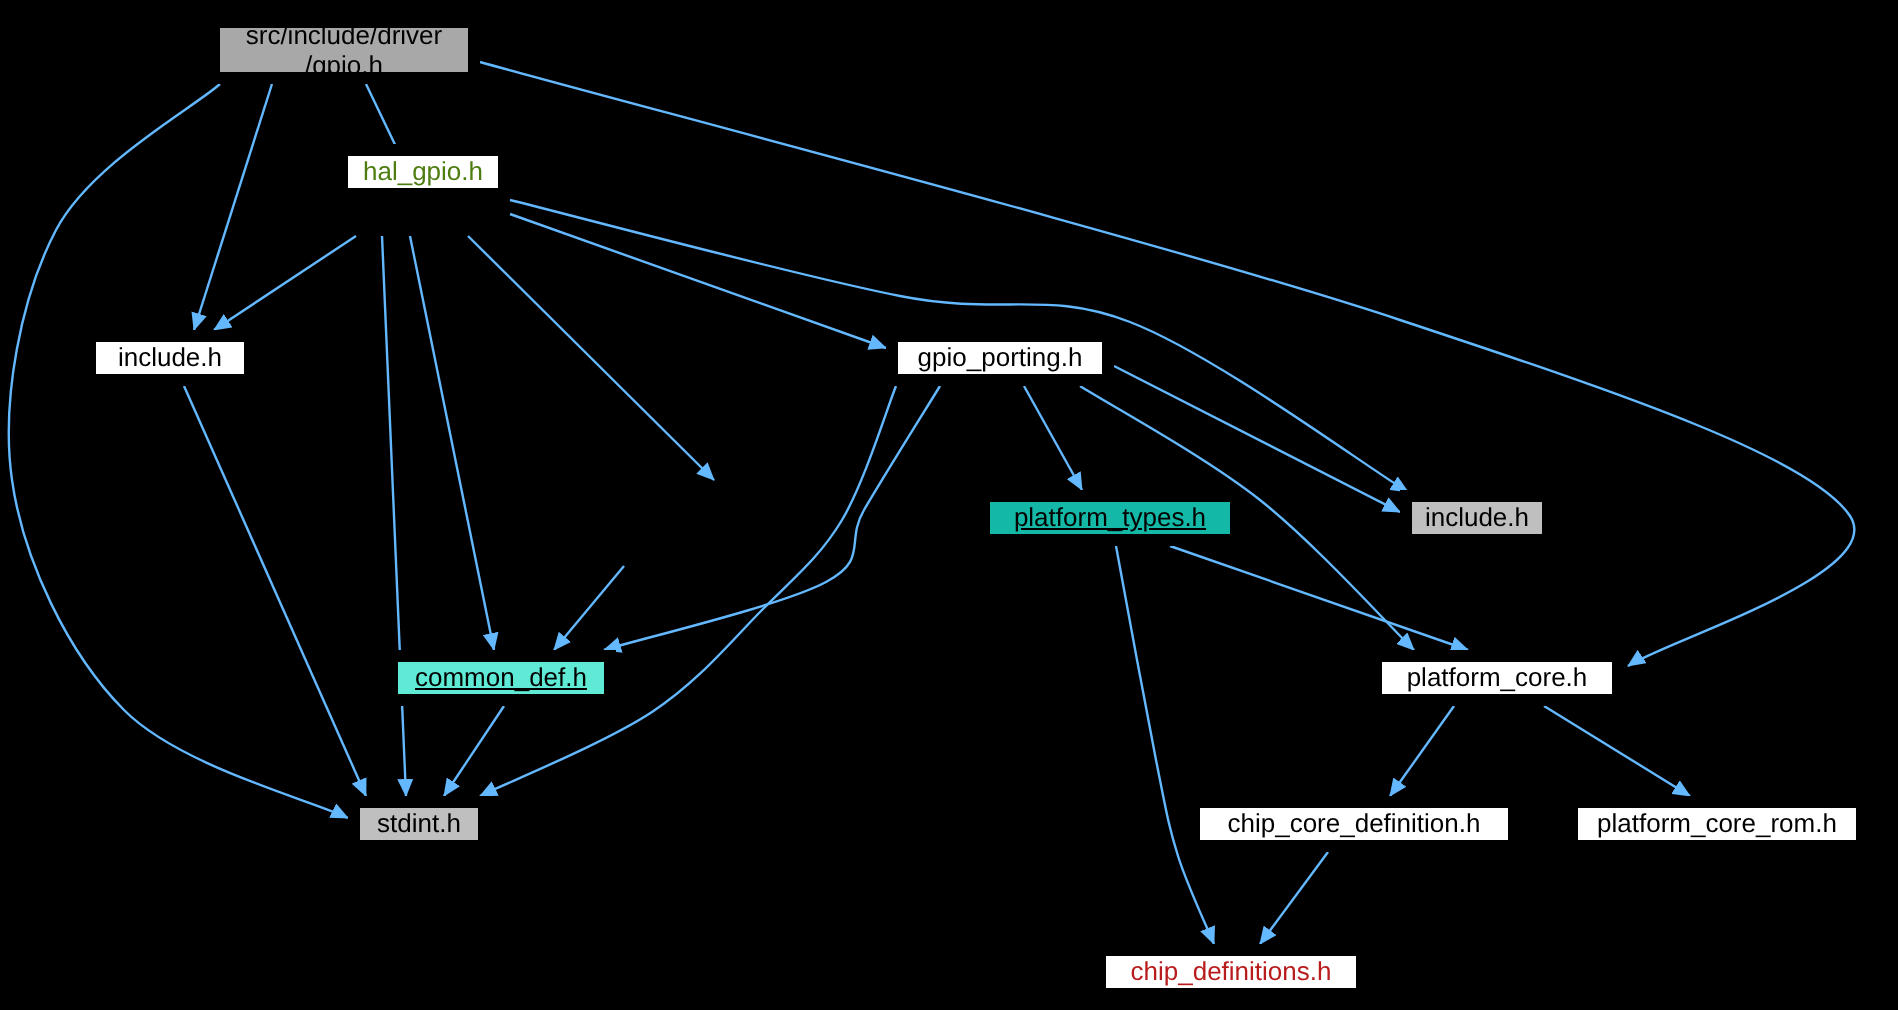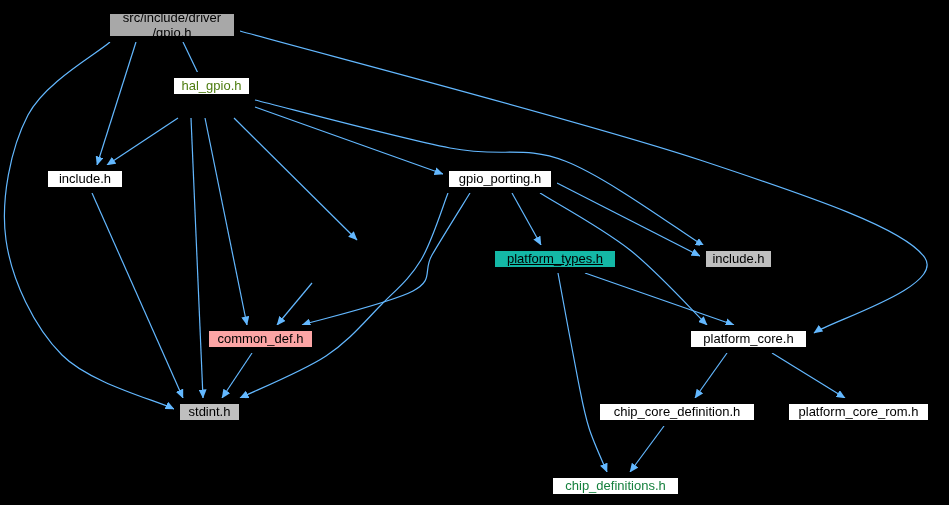--- a/index.html
+++ b/index.html
@@ -66,20 +66,20 @@
       <path d="M664,426 L630,472" fill="none" stroke="#63b8ff" stroke-width="1.2" marker-end="url(#arrow)"></path>
     </svg>
   <div id="node-layer">
       <div class="node" style="left: 104px; top: 8px; width: 136px; height: 34px; background: rgb(168, 168, 168); color: rgb(0, 0, 0); border-color: rgb(0, 0, 0);">src/include/driver
 /gpio.h</div>
       <div class="node" style="left: 168px; top: 72px; width: 87px; height: 28px; background: rgb(255, 255, 255); color: #4d7c0f; border-color: rgb(0, 0, 0);">hal_gpio.h</div>
       <div class="node" style="left: 42px; top: 165px; width: 86px; height: 28px; background: rgb(255, 255, 255); color: rgb(0, 0, 0); border-color: rgb(0, 0, 0);">include.h</div>
       <div class="node" style="left: 443px; top: 165px; width: 114px; height: 28px; background: rgb(255, 255, 255); color: rgb(0, 0, 0); border-color: rgb(0, 0, 0);">gpio_porting.h</div>
       <div class="node" style="left: 489px; top: 245px; width: 132px; height: 28px; background: #14b8a6; color: rgb(0, 0, 0); border-color: rgb(0, 0, 0); text-decoration: underline;">platform_types.h</div>
       <div class="node" style="left: 700px; top: 245px; width: 77px; height: 28px; background: rgb(191, 191, 191); color: rgb(0, 0, 0); border-color: rgb(0, 0, 0);">include.h</div>
-      <div class="node" style="left: 203px; top: 325px; width: 115px; height: 28px; background: #fca5a5; color: rgb(0, 0, 0); border-color: rgb(0, 0, 0);">common_def.h</div>
+      <div class="node" style="left: 193px; top: 325px; width: 115px; height: 28px; background: #5eead4; color: rgb(0, 0, 0); border-color: rgb(0, 0, 0); text-decoration: underline;">common_def.h</div>
       <div class="node" style="left: 685px; top: 325px; width: 127px; height: 28px; background: rgb(255, 255, 255); color: rgb(0, 0, 0); border-color: rgb(0, 0, 0);">platform_core.h</div>
       <div class="node" style="left: 174px; top: 398px; width: 71px; height: 28px; background: rgb(191, 191, 191); color: rgb(0, 0, 0); border-color: rgb(0, 0, 0); text-align: right;">stdint.h</div>
       <div class="node" style="left: 594px; top: 398px; width: 166px; height: 28px; background: rgb(255, 255, 255); color: rgb(0, 0, 0); border-color: rgb(0, 0, 0);">chip_core_definition.h</div>
       <div class="node" style="left: 783px; top: 398px; width: 151px; height: 28px; background: rgb(255, 255, 255); color: rgb(0, 0, 0); border-color: rgb(0, 0, 0);">platform_core_rom.h</div>
-      <div class="node" style="left: 547px; top: 472px; width: 137px; height: 28px; background: rgb(255, 255, 255); color: #15803d; border-color: rgb(0, 0, 0); text-align: center;">chip_definitions.h</div>
+      <div class="node" style="left: 547px; top: 472px; width: 137px; height: 28px; background: rgb(255, 255, 255); color: #b91c1c; border-color: rgb(0, 0, 0); text-align: center;">chip_definitions.h</div>
     </div>
 </div>
 
 </body></html>

